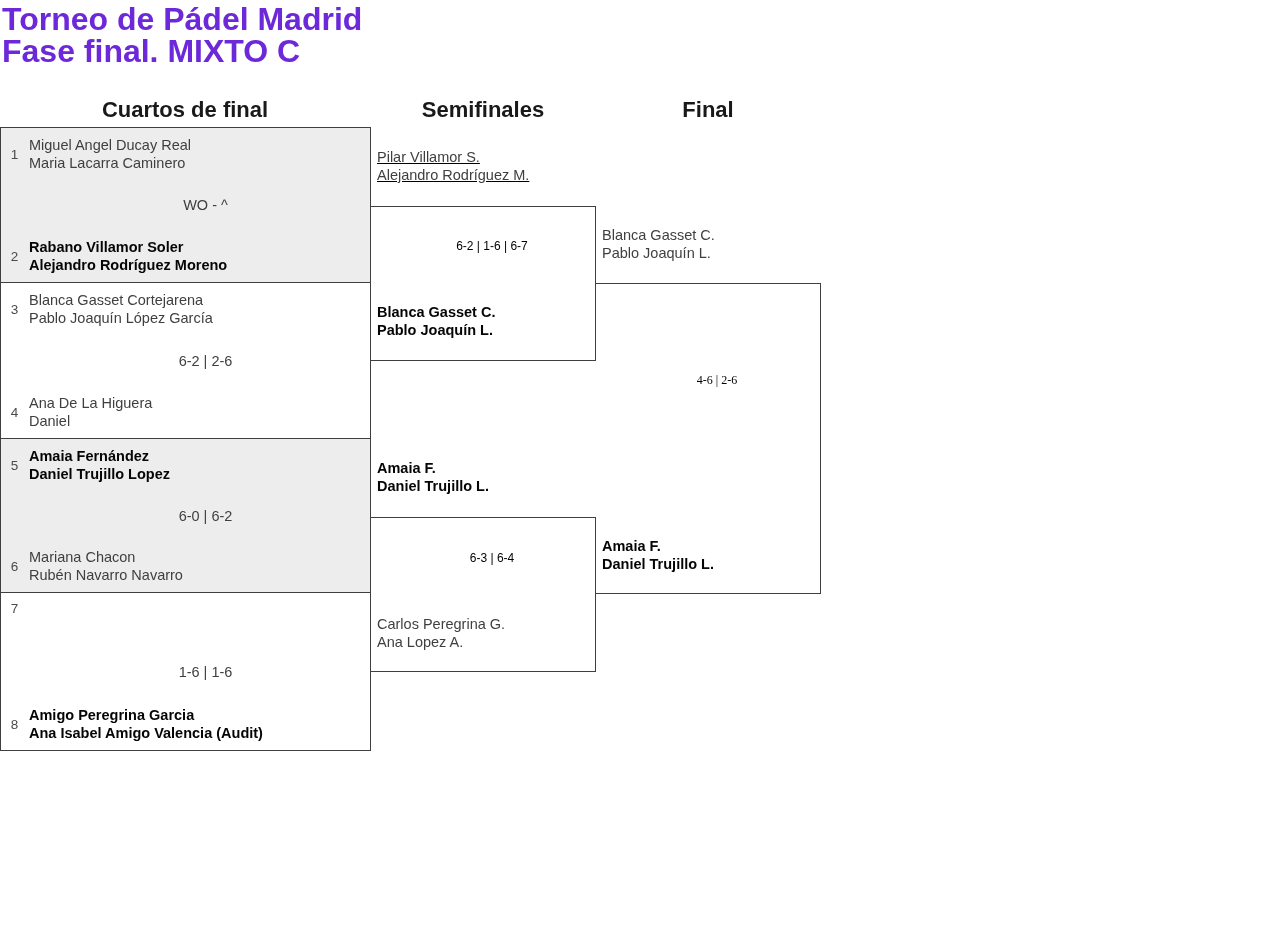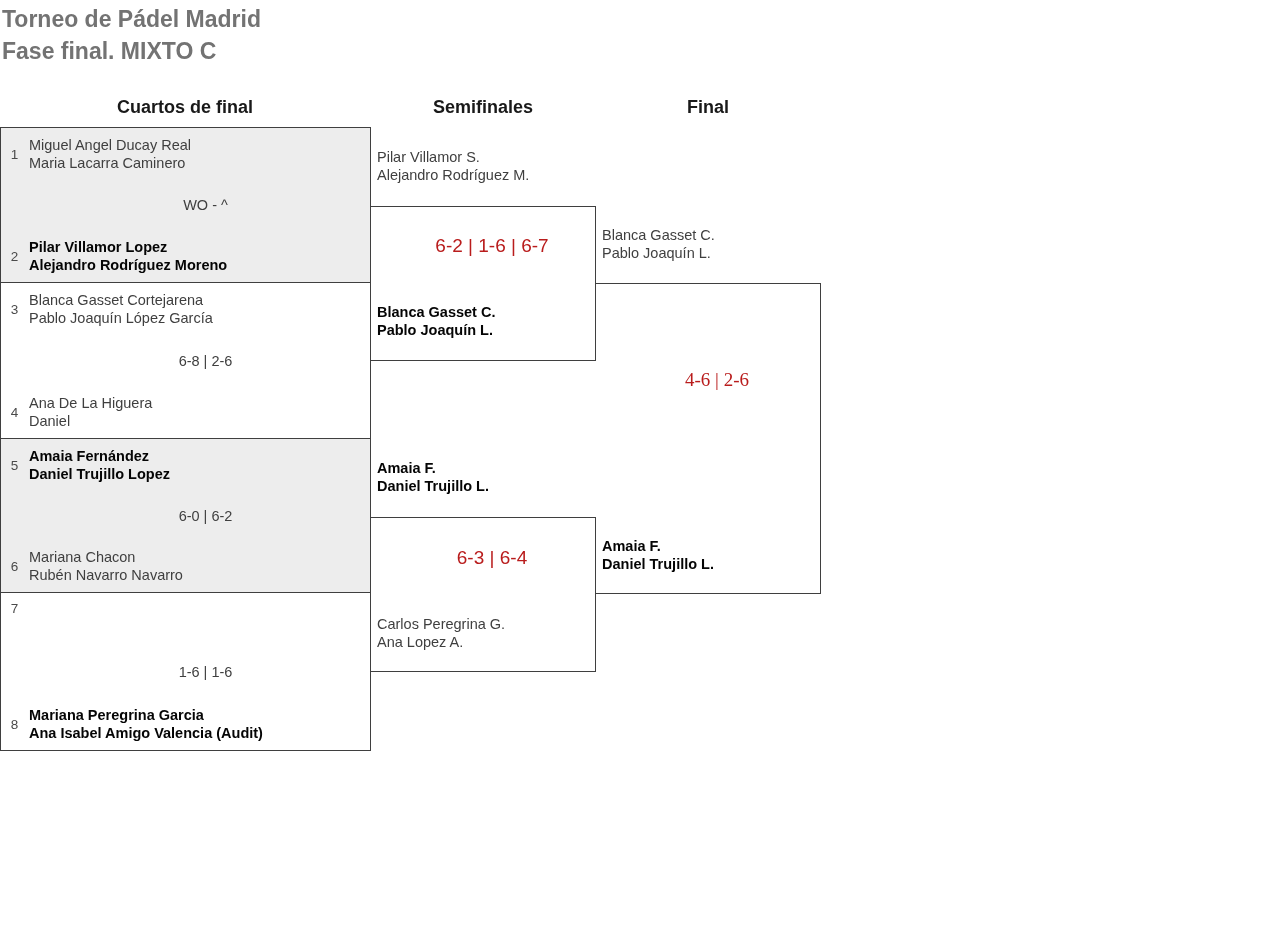--- a/index.html
+++ b/index.html
@@ -1,26 +1,26 @@
 <!DOCTYPE html>
 <html><head>
 <meta charset="utf-8">
 <style>
   html,body { margin:0; padding:0; background:#ffffff; }
   body { font-family:"Liberation Sans", sans-serif; }
   .page { position:relative; width:1280px; height:949px; background:#ffffff; overflow:hidden; }
 
   
-  .title { position:absolute; left:2px; top:3px; font-size:23px; font-weight:bold;
-           color:#737373; line-height:32px; letter-spacing:0; }
+  .title { position:absolute; left:2px; top:3px; font-size:32px; font-weight:bold;
+           color:#6d28d9; line-height:32px; letter-spacing:0; }
   .logo { position:absolute; left:1040px; top:0; width:240px; height:80px; }
 
   
   .col-head { position:absolute; top:97px; height:20px; text-align:center;
-              font-size:18px; font-weight:bold; color:#191919; }
+              font-size:22px; font-weight:bold; color:#191919; }
   .ch-qf { left:0;     width:370px; }
   .ch-sf { left:370px; width:226px; }
   .ch-f  { left:595px; width:226px; }
 
   
   .qf { position:absolute; left:0; width:371px; border:1px solid #3f3f3f;
         box-sizing:border-box; background:#ffffff; }
   .qf.shaded { background:#ededed; }
   .qf1 { top:127px; height:156px; }
   .qf2 { top:282px; height:157px; }
@@ -42,22 +42,22 @@
   .sfbox { position:absolute; left:370px; width:226px; height:155px;
            border:1px solid #3f3f3f; box-sizing:border-box; background:transparent; }
   .sf1 { top:206px; }
   .sf2 { top:517px; }
   .fbox { position:absolute; left:595px; top:283px; width:226px; height:311px;
           border:1px solid #3f3f3f; border-left:none; box-sizing:border-box; background:transparent; }
 
   
   .team-label { position:absolute; }
   .fscore { position:absolute; width:244px; height:18px; line-height:18px;
-            text-align:center; font-size:19px; color:#b91c1c; }
-  .pos-sf1-top { left:377px; top:148px; }
+            text-align:center; font-size:12px; color:#000000; }
+  .pos-sf1-top { left:377px; top:148px;text-decoration:underline; }
   .pos-sf1-bot { left:377px; top:303px; }
   .pos-sf2-top { left:377px; top:459px; }
   .pos-sf2-bot { left:377px; top:615px; }
   .pos-f-top   { left:602px; top:226px; }
   .pos-f-bot   { left:602px; top:537px; }
   .pos-sf1-score { left:370px; top:237px; }
   .pos-sf2-score { left:370px; top:549px; }
   .pos-f-score   { left:595px; top:371px;font-family:Liberation Serif, serif; }
 </style>
 </head>
@@ -88,35 +88,35 @@
       <span class="seed">1</span>
       <span class="names">
         <span class="nl">Miguel Angel Ducay Real</span>
         <span class="nl">Maria Lacarra Caminero</span>
       </span>
     </div>
     <div class="qscore">WO - ^</div>
     <div class="trow b winner">
       <span class="seed">2</span>
       <span class="names">
-        <span class="nl">Pilar Villamor Lopez</span>
+        <span class="nl">Rabano Villamor Soler</span>
         <span class="nl">Alejandro Rodríguez Moreno</span>
       </span>
     </div>
   </div>
 
   <div class="qf qf2">
     <div class="trow t">
       <span class="seed">3</span>
       <span class="names">
         <span class="nl">Blanca Gasset Cortejarena</span>
         <span class="nl">Pablo Joaquín López García</span>
       </span>
     </div>
-    <div class="qscore">6-8 | 2-6</div>
+    <div class="qscore">6-2 | 2-6</div>
     <div class="trow b">
       <span class="seed">4</span>
       <span class="names">
         <span class="nl">Ana De La Higuera</span>
         <span class="nl">Daniel</span>
       </span>
     </div>
   </div>
 
   <div class="qf qf3 shaded">
@@ -140,21 +140,21 @@
   <div class="qf qf4">
     <div class="trow t">
       <span class="seed">7</span>
       <span class="names">
       </span>
     </div>
     <div class="qscore">1-6 | 1-6</div>
     <div class="trow b winner">
       <span class="seed">8</span>
       <span class="names">
-        <span class="nl">Mariana Peregrina Garcia</span>
+        <span class="nl">Amigo Peregrina Garcia</span>
         <span class="nl">Ana Isabel Amigo Valencia (Audit)</span>
       </span>
     </div>
   </div>
 
   <div class="sfbox sf1"></div>
   <div class="sfbox sf2"></div>
   <div class="fbox"></div>
 
   <div class="team-label pos-sf1-top">

